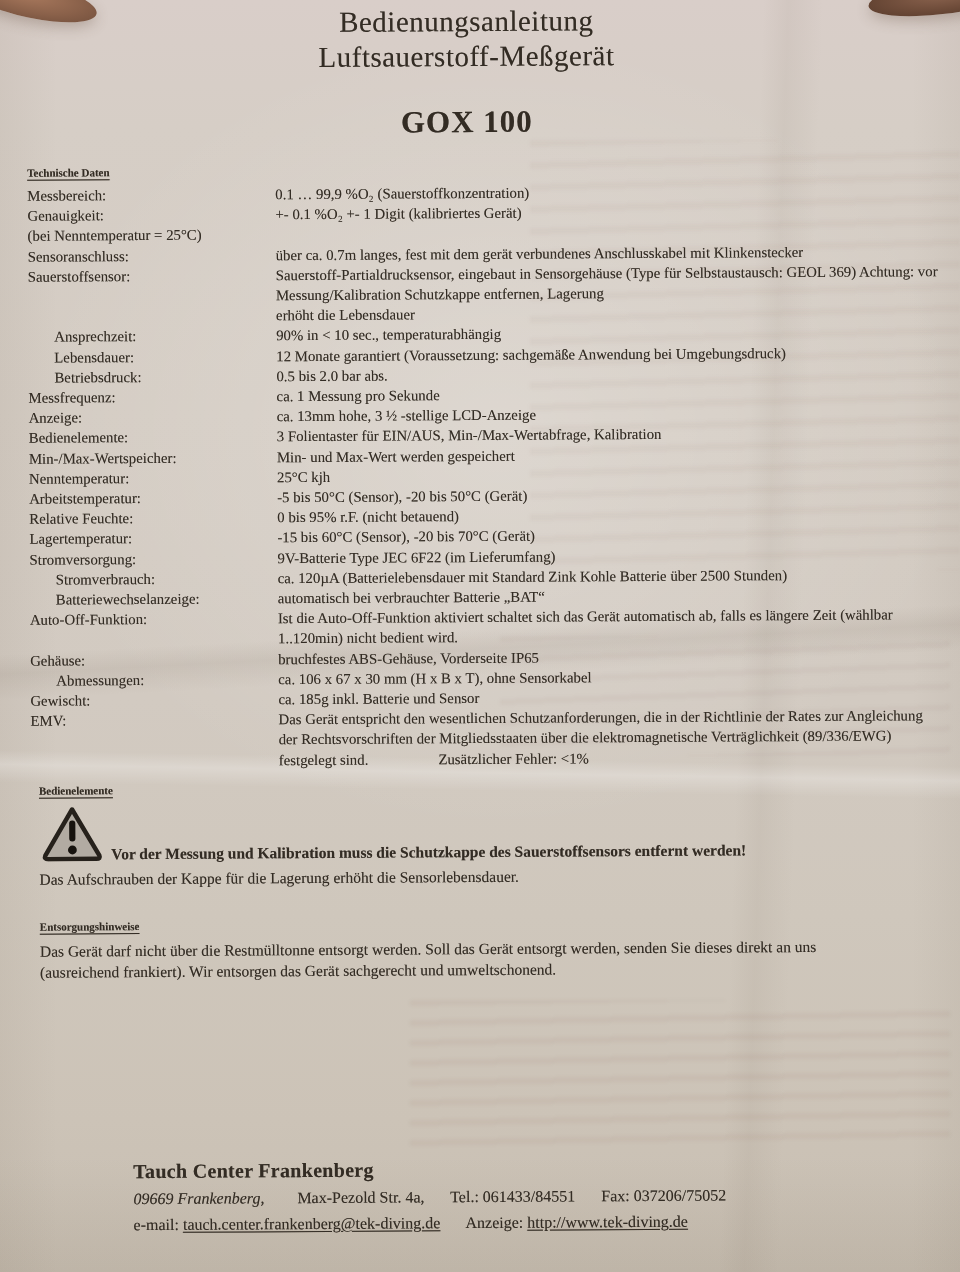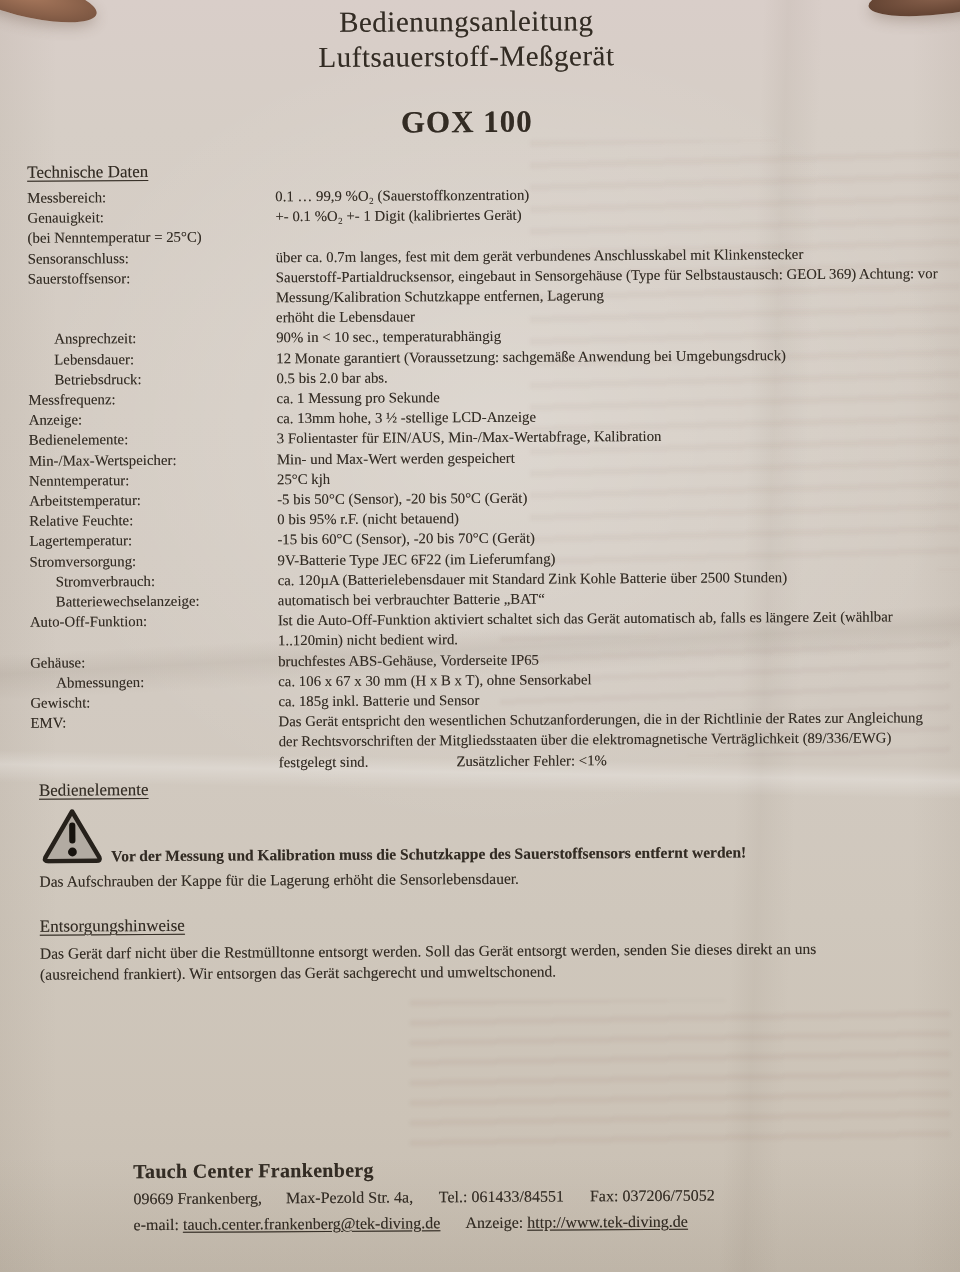--- a/index.html
+++ b/index.html
@@ -49,47 +49,47 @@
   
   .content{
     position:absolute;inset:0;
     transform:rotate(-0.35deg);
     text-shadow:0 0 0.6px rgba(51,44,36,0.45);
   }
   .header-block{position:absolute;top:4px;left:0;width:940px;text-align:center;}
   .title-line{font-size:29px;line-height:35px;letter-spacing:0.5px;}
   .model{margin-top:30px;font-size:31px;font-weight:bold;letter-spacing:1px;}
   .heading{
-    font-size:17px;font-weight:normal;
+    font-size:11px;font-weight:bold;
     text-decoration:underline;text-underline-offset:3px;text-decoration-thickness:1.2px;
   }
   
   .specs{position:absolute;top:160px;left:30px;right:16px;}
   .spec-rows{margin-top:5px;font-size:14.8px;line-height:20.2px;}
   .spec-row{display:flex;align-items:flex-start;}
   .spec-label{flex:0 0 248px;}
   .spec-row.indent .spec-label{padding-left:26px;flex-basis:248px;box-sizing:border-box;}
   .spec-value{flex:1 1 auto;}
   .bold{font-weight:normal;}
   .block{display:block;}
-  .extra-note{margin-left:88px;}
+  .extra-note{margin-left:70px;}
   
   .op-note{position:absolute;top:778px;left:38px;right:30px;font-size:15.5px;}
   .warn-row{display:flex;align-items:flex-end;margin-top:7px;}
   .warn-icon{flex:0 0 auto;margin-left:2px;}
   .warn-bold{font-weight:bold;margin-left:8px;margin-bottom:1px;line-height:20px;}
   .warn-text{margin-top:3px;line-height:21px;}
   
   .disposal{position:absolute;top:914px;left:38px;right:30px;font-size:15.5px;}
   .disposal p{margin:6px 0 0 0;max-width:834px;line-height:21px;}
   
   .footer{position:absolute;top:1158px;left:130px;font-size:16px;}
   .footer .company{font-size:20px;font-weight:bold;letter-spacing:0.3px;}
   .footer .line{margin-top:5px;line-height:21px;}
-  .footer .gap-sm{margin-right:20px;}
+  .footer .gap-sm{margin-right:29px;font-style:italic;}
   .footer .gap-md{margin-right:22px;}
   .link{text-decoration:underline;text-underline-offset:2px;color:inherit;}
 </style>
 </head>
 <body>
 
 <div class="paper"></div>
 <div class="bleed bleed-a"></div>
 <div class="bleed bleed-b"></div>
 <div class="bleed bleed-c"></div>

